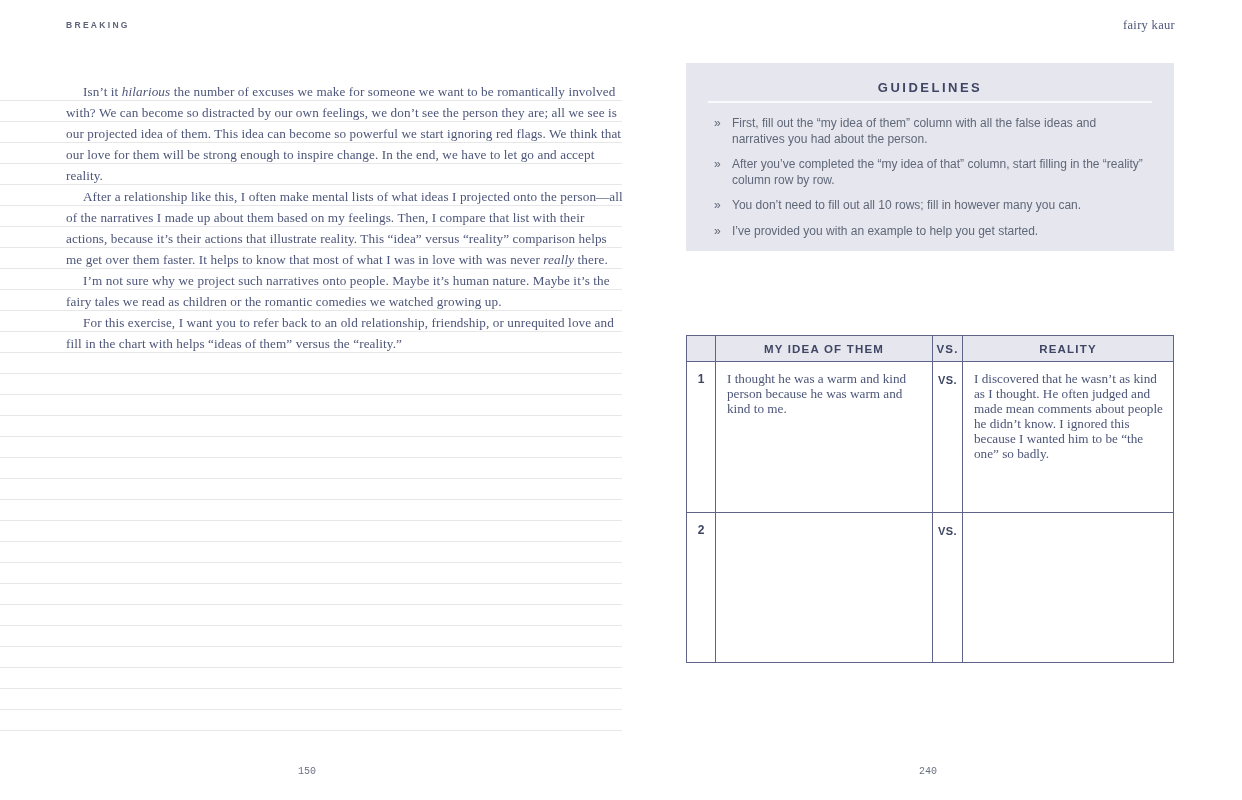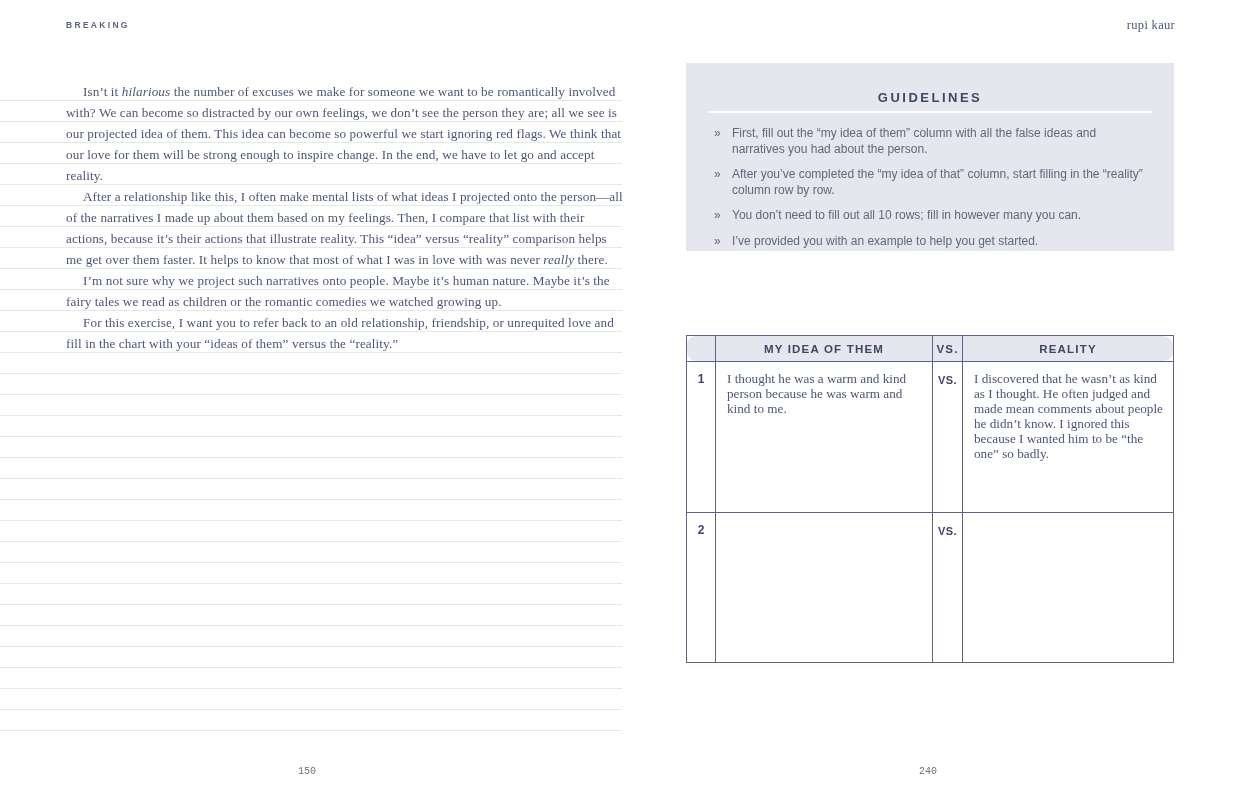--- a/index.html
+++ b/index.html
@@ -15,33 +15,33 @@
     background:repeating-linear-gradient(to bottom, transparent 0, transparent 20px, #e7e7e7 20px, #e7e7e7 21px); }
 
   
   .body-text { position:absolute; left:66px; top:81px; width:558px; color:#4d5679;
     font-size:13.2px; line-height:21px; letter-spacing:0.1px; }
   .para { text-indent:17px; }
   .para em { font-style:italic; }
 
   
   .guidelines { position:absolute; left:686px; top:63px; width:488px; height:188px; background:#e6e6ee; }
-  .g-title { text-align:center; padding-top:27px; font-family:"Liberation Sans", sans-serif;
+  .g-title { text-align:center; padding-top:17px; font-family:"Liberation Sans", sans-serif;
     font-weight:700; font-size:13px; letter-spacing:2.5px; color:#3e4663; }
   .g-rule { width:444px; height:2px; background:#fafafc; margin:6px auto 0 auto; }
   .g-items { padding:13px 26px 0 28px; }
   .g-item { display:flex; margin-bottom:10px; font-family:"Liberation Sans", sans-serif;
     font-size:12px; line-height:15.5px; color:#5f6878; }
   .g-marker { width:18px; flex:0 0 18px; color:#5f6878; }
   .g-text { flex:1; }
 
   
   .tbl { position:absolute; left:686px; top:335px; width:488px; border:1px solid #5d6488; background:#ffffff; }
   .t-row { display:grid; grid-template-columns:28px 217px 30px 1fr; }
-  .t-head { height:25px; background:#e6e6ee;border-radius:9px; }
+  .t-head { height:25px; background:#e6e6ee; }
   .t-body { border-top:1px solid #5d6488; }
   .t-cell { border-left:1px solid #5d6488; overflow:hidden; }
   .t-row .t-cell:first-child { border-left:none; }
   .t-head .t-cell { display:flex; align-items:center; justify-content:center;
     font-family:"Liberation Sans", sans-serif; font-weight:700; font-size:11.5px;
     letter-spacing:1.2px; color:#3e4663; }
   .t-num { font-family:"Liberation Sans", sans-serif; font-weight:700; font-size:12px;
     color:#3e4663; text-align:center; padding-top:10px; }
   .t-vs { font-family:"Liberation Sans", sans-serif; font-weight:700; font-size:11px;
     letter-spacing:0.5px; color:#3e4663; text-align:center; padding-top:12px; }
@@ -53,29 +53,29 @@
     font-family:Liberation Mono, monospace; font-size:10px; color:#6a7180; }
   .f-left { left:307px; }
   .f-right { left:928px; }
 </style>
 </head>
 <body>
 
 <div>
 
   <div class="running-head rh-left">BREAKING</div>
-  <div class="running-head rh-right">rupi kaur</div>
+  <div class="running-head rh-right">fairy kaur</div>
 
   <div class="ruled"></div>
 
   <div class="body-text" id="paragraph-container">
       <p class="para"><span>Isn’t it </span><em>hilarious</em><span> the number of excuses we make for someone we want to be romantically involved with? We can become so distracted by our own feelings, we don’t see the person they are; all we see is our projected idea of them. This idea can become so powerful we start ignoring red flags. We think that our love for them will be strong enough to inspire change. In the end, we have to let go and accept reality.</span></p>
       <p class="para"><span>After a relationship like this, I often make mental lists of what ideas I projected onto the person—all of the narratives I made up about them based on my feelings. Then, I compare that list with their actions, because it’s their actions that illustrate reality. This “idea” versus “reality” comparison helps me get over them faster. It helps to know that most of what I was in love with was never </span><em>really</em><span> there.</span></p>
       <p class="para"><span>I’m not sure why we project such narratives onto people. Maybe it’s human nature. Maybe it’s the fairy tales we read as children or the romantic comedies we watched growing up.</span></p>
-      <p class="para"><span>For this exercise, I want you to refer back to an old relationship, friendship, or unrequited love and fill in the chart with your “ideas of them” versus the “reality.”</span></p>
+      <p class="para"><span>For this exercise, I want you to refer back to an old relationship, friendship, or unrequited love and fill in the chart with helps “ideas of them” versus the “reality.”</span></p>
     </div>
 
   <div class="guidelines">
     <div class="g-title">GUIDELINES</div>
     <div class="g-rule"></div>
     <div class="g-items" id="guidelines-container">
         <div class="g-item">
           <span class="g-marker">»</span>
           <span class="g-text">First, fill out the “my idea of them” column with all the false ideas and narratives you had about the person.</span>
         </div>

